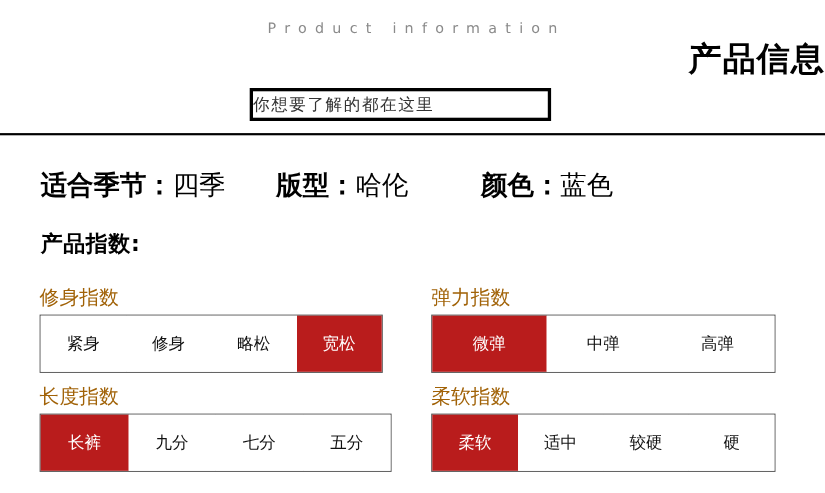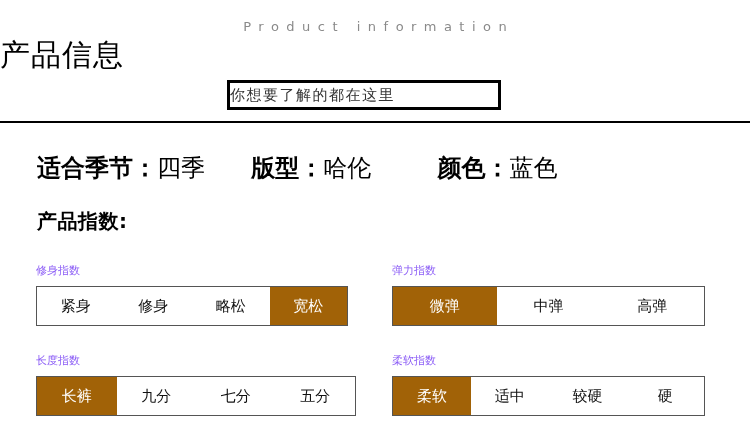--- a/index.html
+++ b/index.html
@@ -35,24 +35,24 @@
     text-indent: 7.5px;
     color: #8a8a8a;
     font-weight: 400;
     white-space: nowrap;
   }
   .main-title {
     position: absolute;
     left: 0;
     top: 36px;
     width: 750px;
-    text-align: left;
+    text-align: right;
     font-size: 30px;
     line-height: 38px;
-    font-weight: normal;
+    font-weight: bold;
     letter-spacing: 1px;
     color: #000;
     white-space: nowrap;
   }
   .subtitle-box {
     position: absolute;
     left: 227px;
     top: 80px;
     width: 274px;
     height: 30px;
@@ -114,46 +114,46 @@
     letter-spacing: 0.5px;
     color: #000;
     white-space: nowrap;
   }
 
   
   .index-group {
     position: absolute;
   }
   .index-label {
-    font-size: 11px;
+    font-size: 18px;
     line-height: 18px;
-    color: #8b5cf6;
+    color: #a16207;
     margin-bottom: 6px;
     white-space: nowrap;
   }
   .index-table {
     display: flex;
     border: 1px solid #555;
     box-sizing: border-box;
-    height: 40px;
+    height: 53px;
     background: #fff;
   }
   .index-cell {
     flex: 1 1 0;
     display: flex;
     align-items: center;
     justify-content: center;
     font-size: 15px;
     color: #111;
     background: #fff;
     box-sizing: border-box;
     white-space: nowrap;
   }
   .index-cell.active {
-    background: #a16207;
+    background: #b91c1c;
     color: #ffffff;
   }
 
   
   #group-fit      { left: 36px;  top: 262px; width: 312px; }
   #group-elastic  { left: 392px; top: 262px; width: 313px; }
   #group-length   { left: 36px;  top: 352px; width: 320px; }
   #group-soft     { left: 392px; top: 352px; width: 313px; }
 </style>
 </head>

